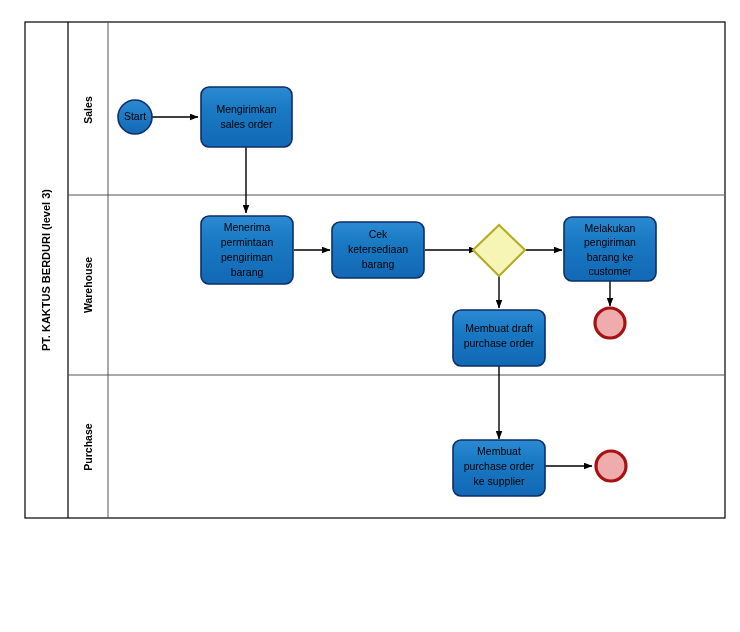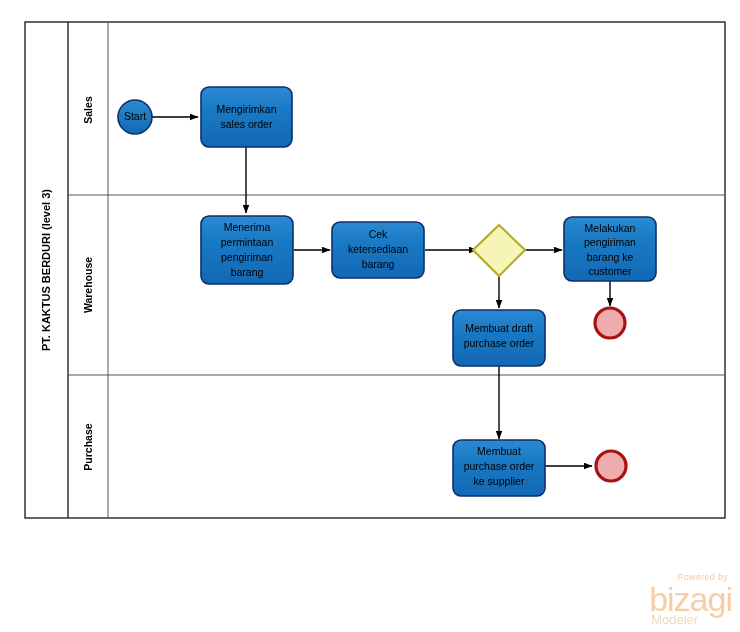--- a/index.html
+++ b/index.html
@@ -229,19 +229,14 @@
       <text class="node-label" x="499" y="467">purchase order</text>
       <text class="node-label" x="499" y="482">ke supplier</text>
     </g>
 
     <g>
       <circle cx="611" cy="466" r="15" fill="#eeacac" stroke="#a81111" stroke-width="3.2"></circle>
     </g>
 
   </svg>
 
-  <div class="watermark">
-    <div class="wm-powered">Powered by</div>
-    <div class="wm-brand">bizagi</div>
-    <div class="wm-modeler">Modeler</div>
-  </div>
 
 </div>
 
 </body></html>

